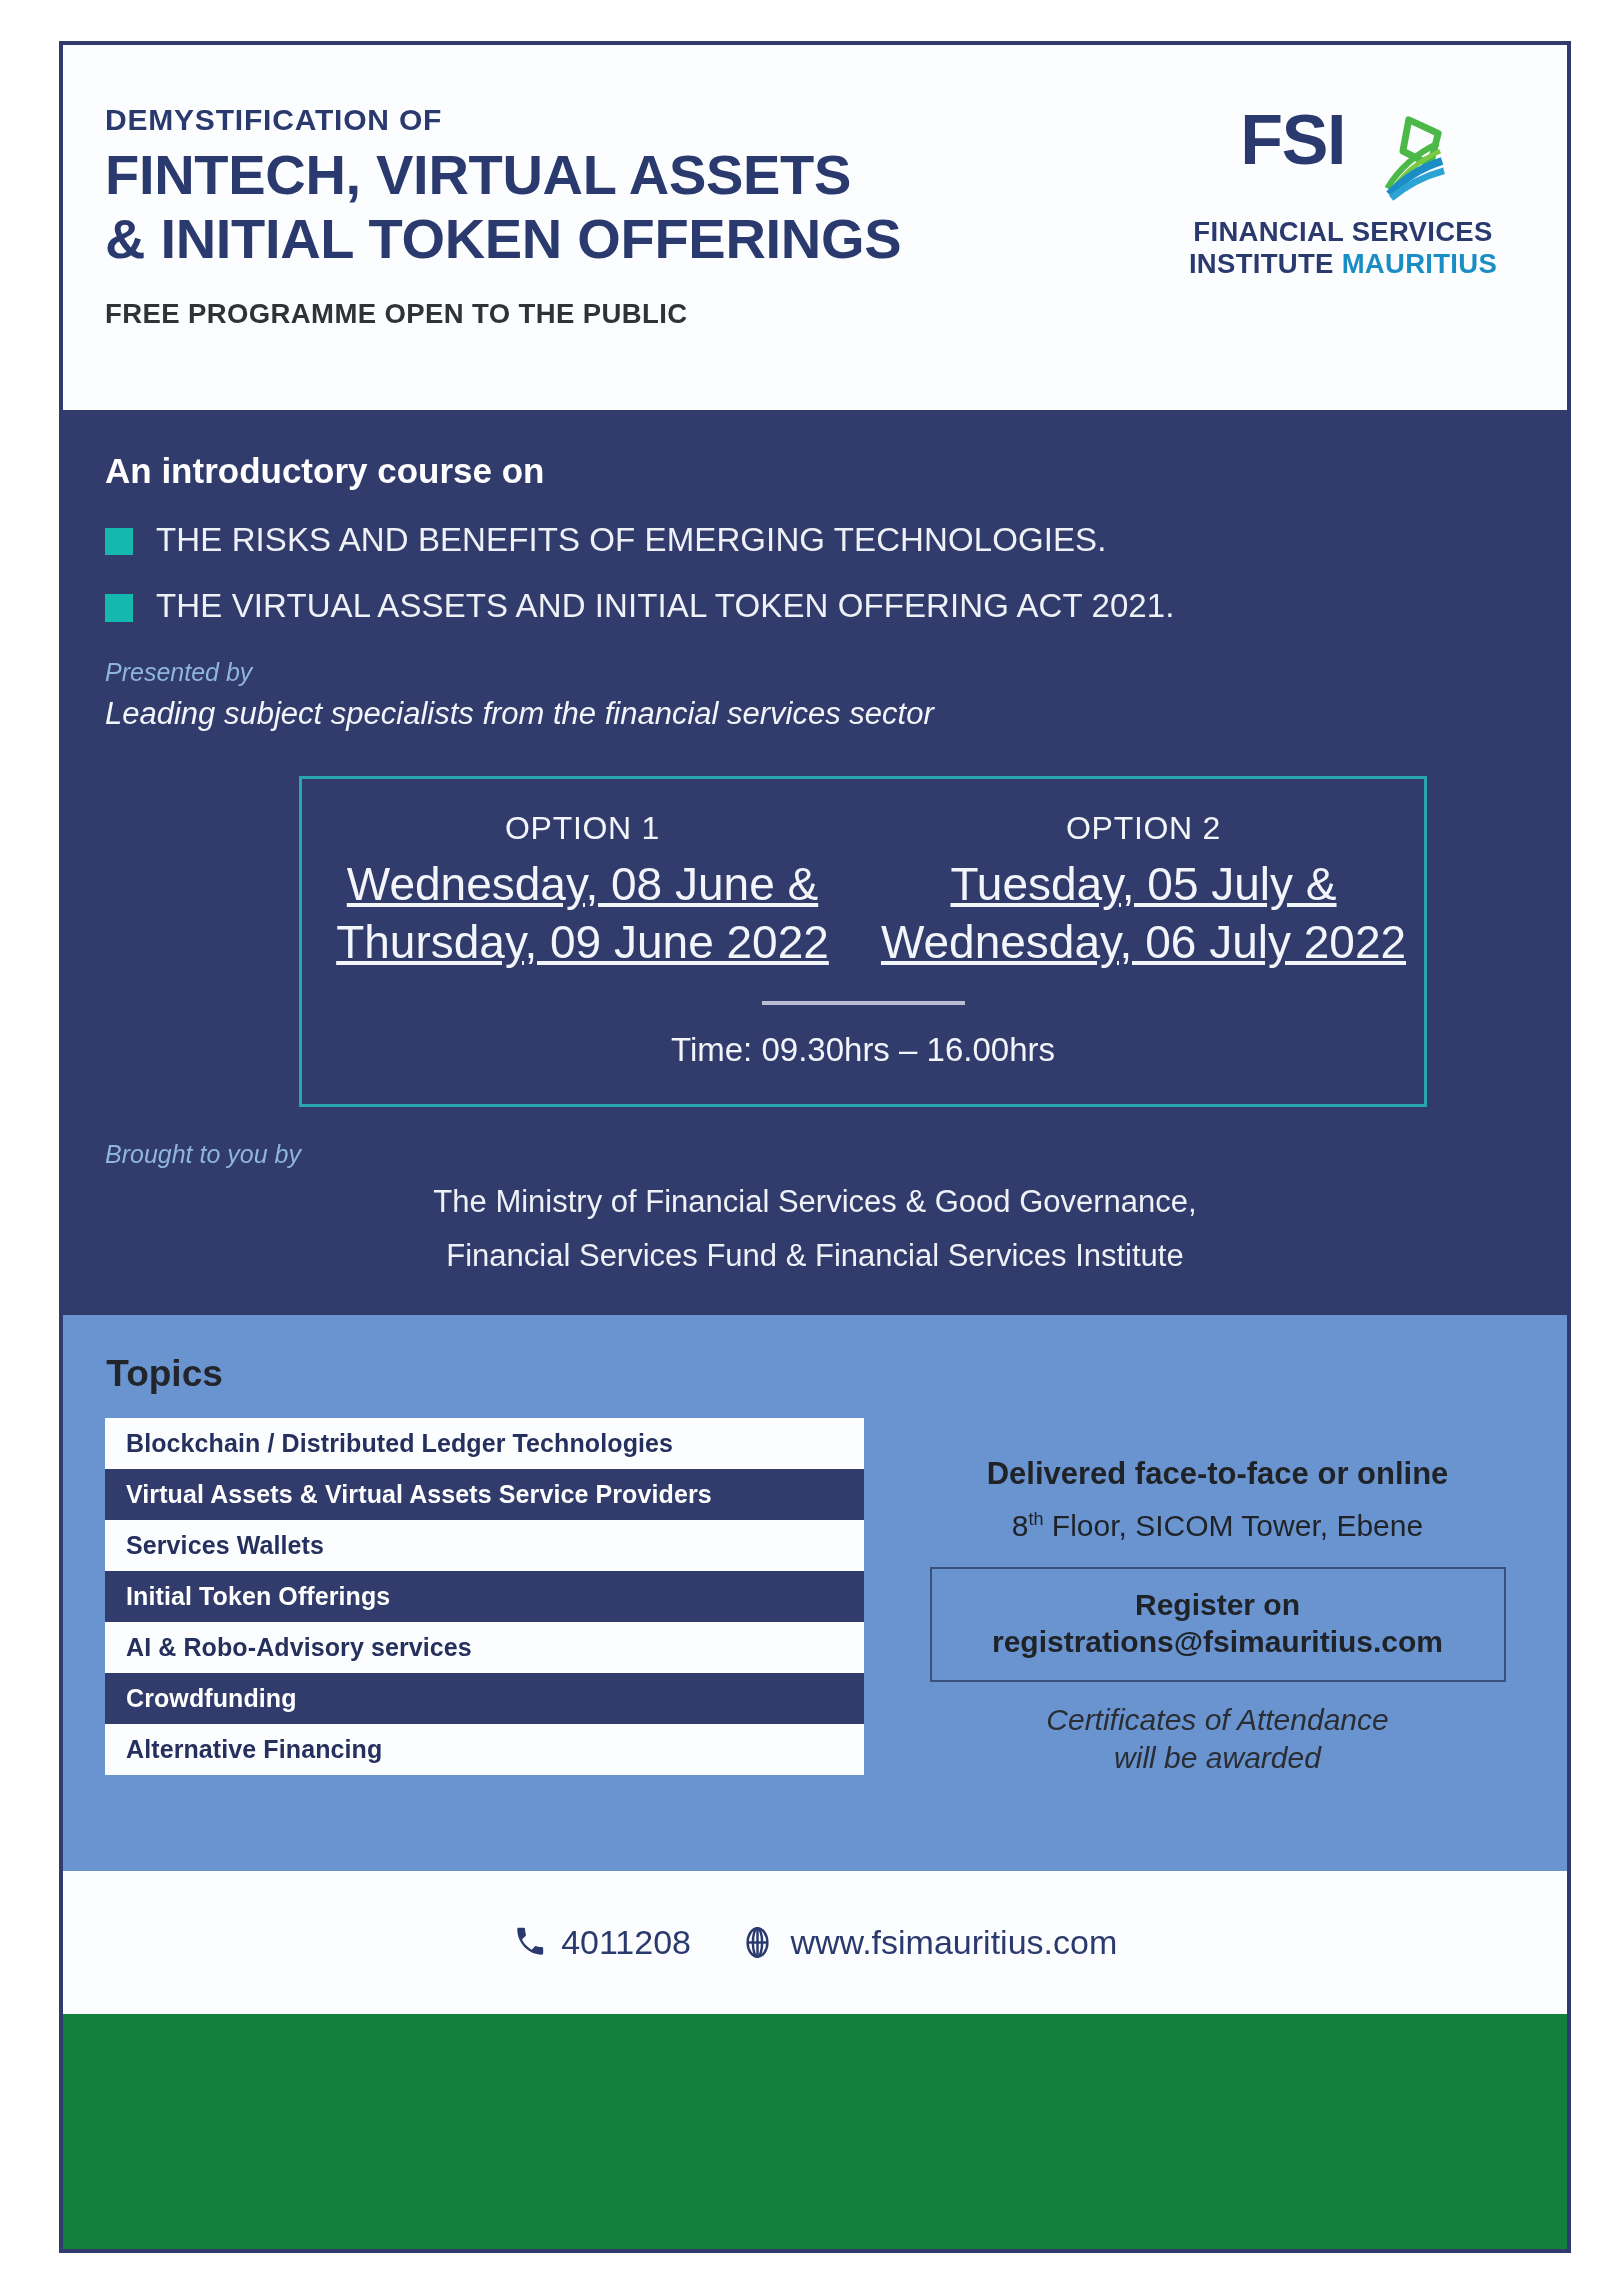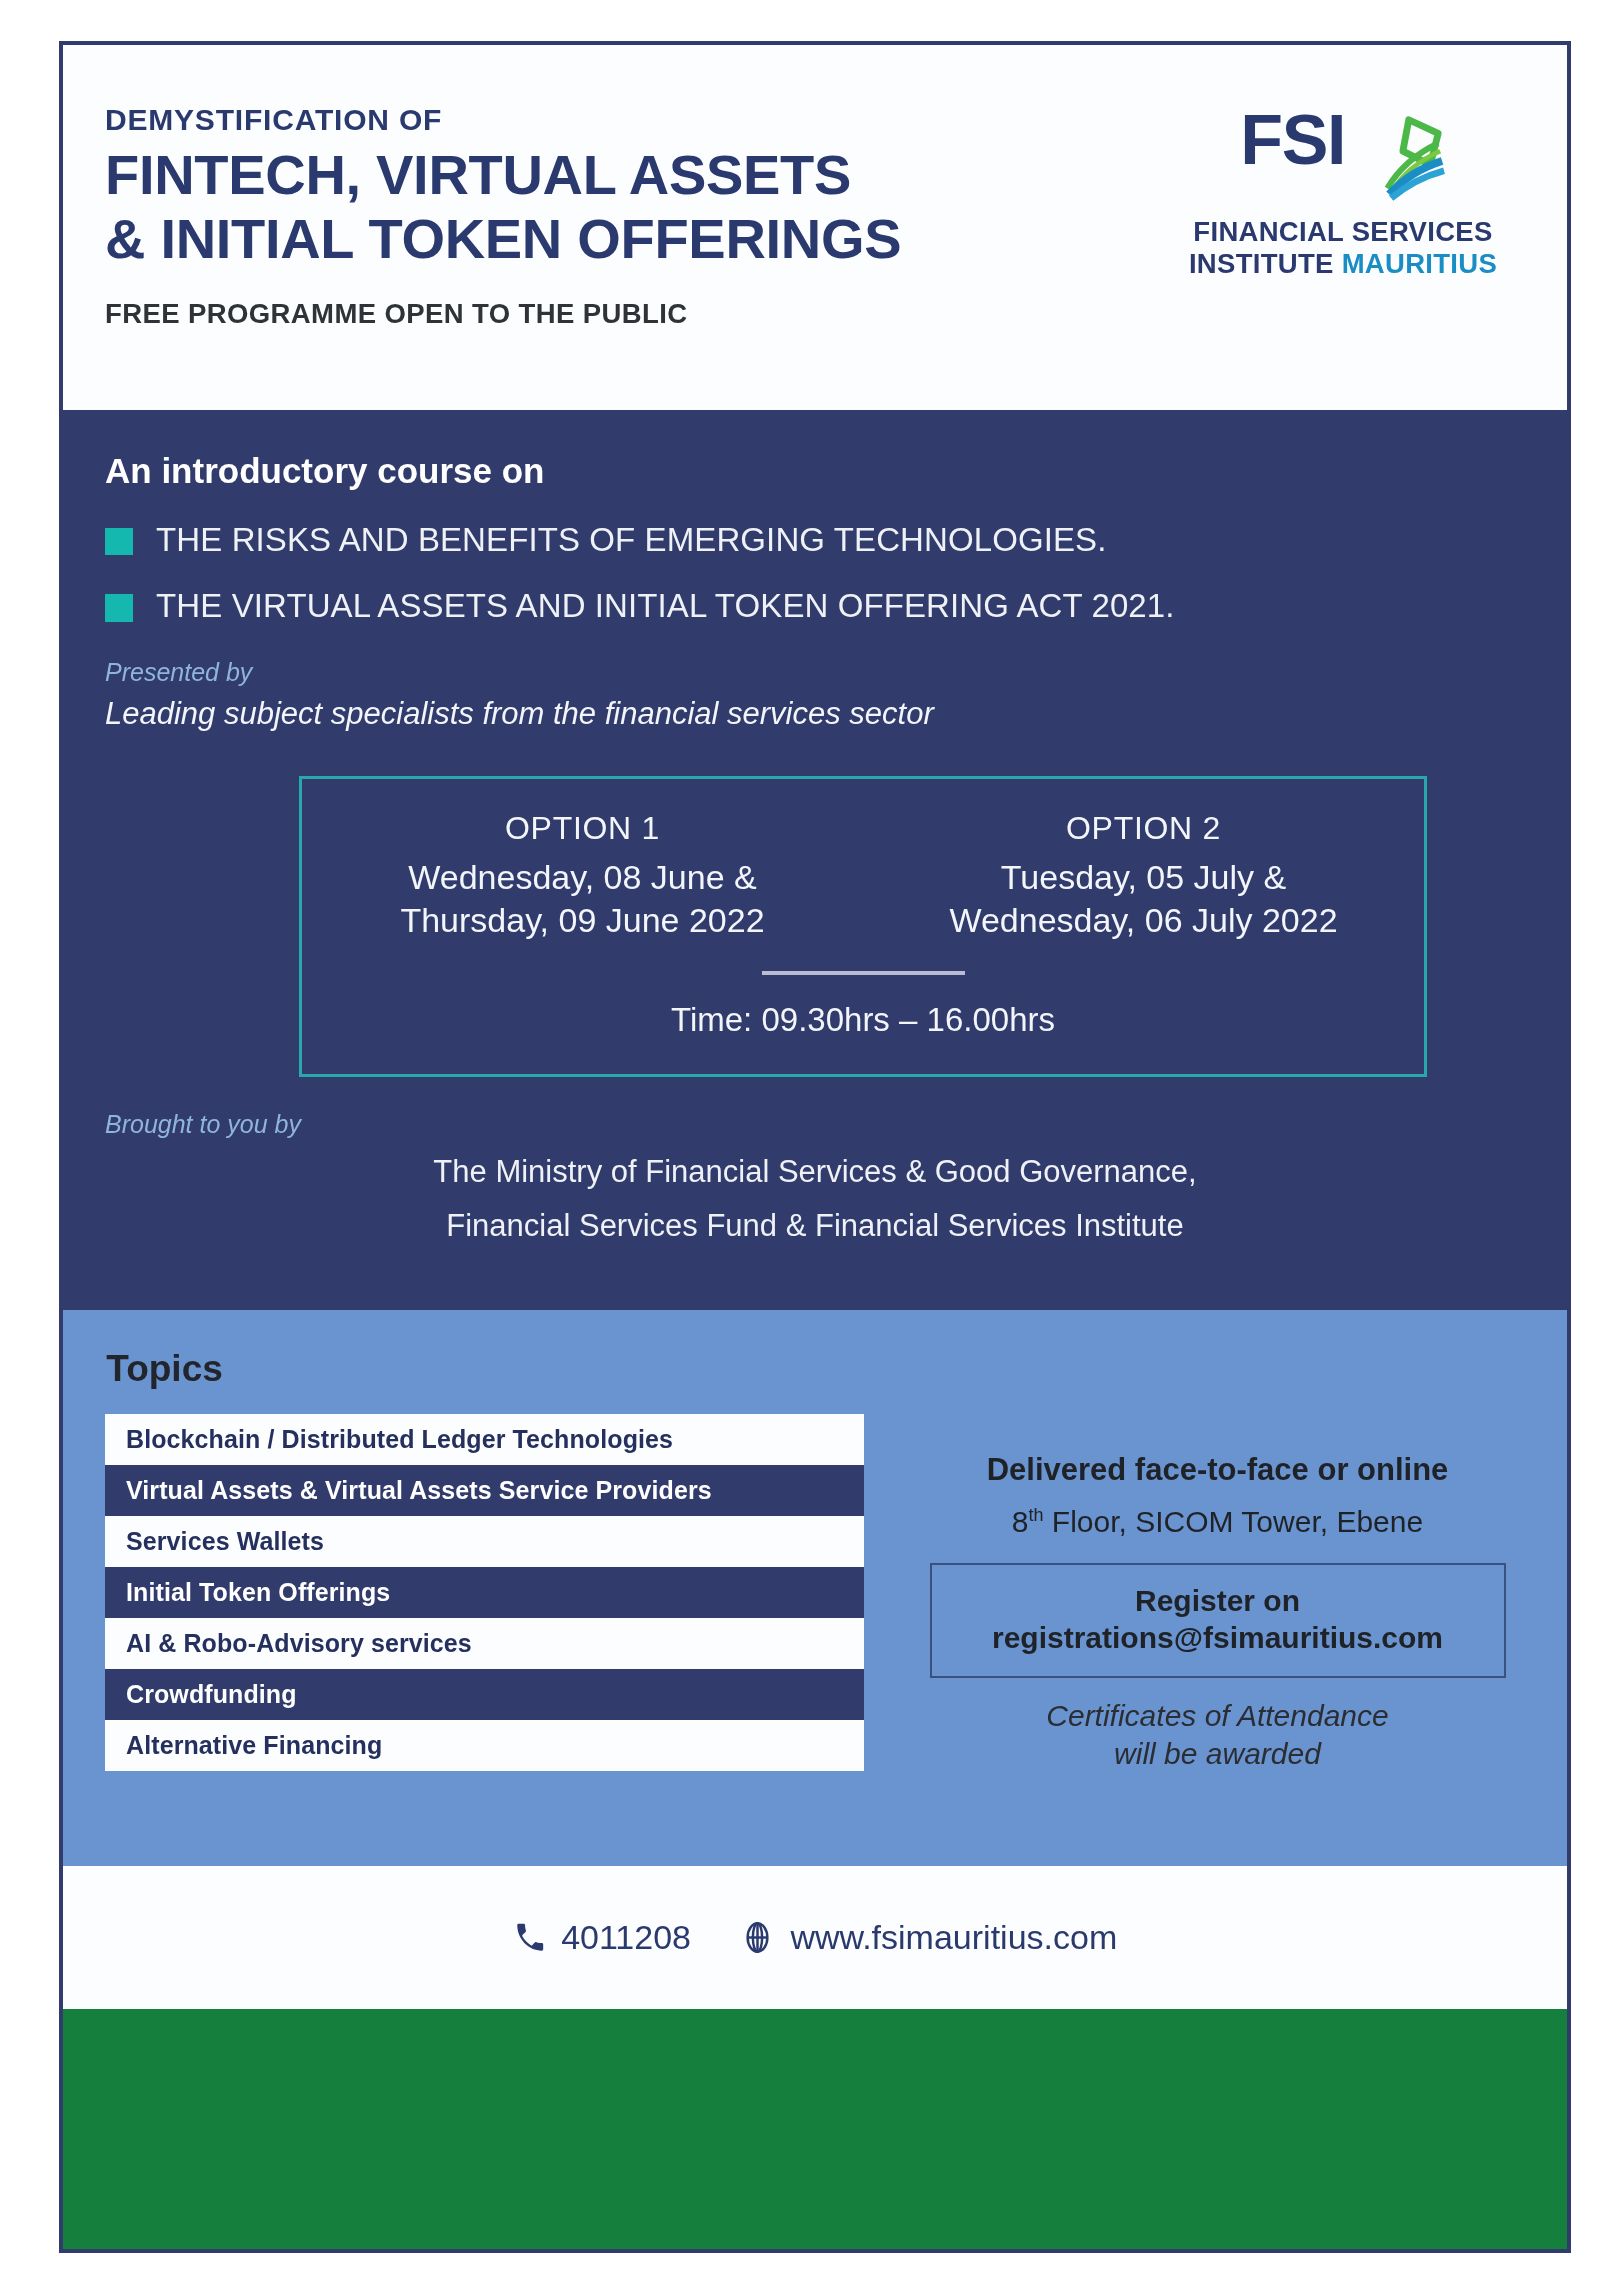--- a/index.html
+++ b/index.html
@@ -88,21 +88,21 @@
     font-weight: 700;
     letter-spacing: 0.3px;
     line-height: 1.16;
     color: #2b3a6e;
   }
   .logo-mauritius { color: #1a8dc4; }
 
   
   .navy {
     background: #313b6c;
-    padding: 41px 42px 62px 42px;
+    padding: 41px 42px 36px 42px;
     position: relative;
   }
   .intro {
     font-size: 35px;
     font-weight: 700;
     color: #ffffff;
     margin-bottom: 31px;
   }
   .bullet-row {
     display: flex;
@@ -152,22 +152,23 @@
     flex: 1;
     text-align: center;
     color: #f2f5fa;
   }
   .option-head {
     font-size: 32px;
     letter-spacing: 0.7px;
     margin-bottom: 9.2px;
   }
   .option-date {
-    font-size: 34px;
+    font-size: 46px;
     line-height: 1.26;
+    text-decoration: underline;
   }
   .opt-divider {
     width: 203px;
     height: 4.6px;
     background: #b9bdd4;
     margin: 29px auto 26px auto;
   }
   .time-line {
     text-align: center;
     font-size: 33px;

